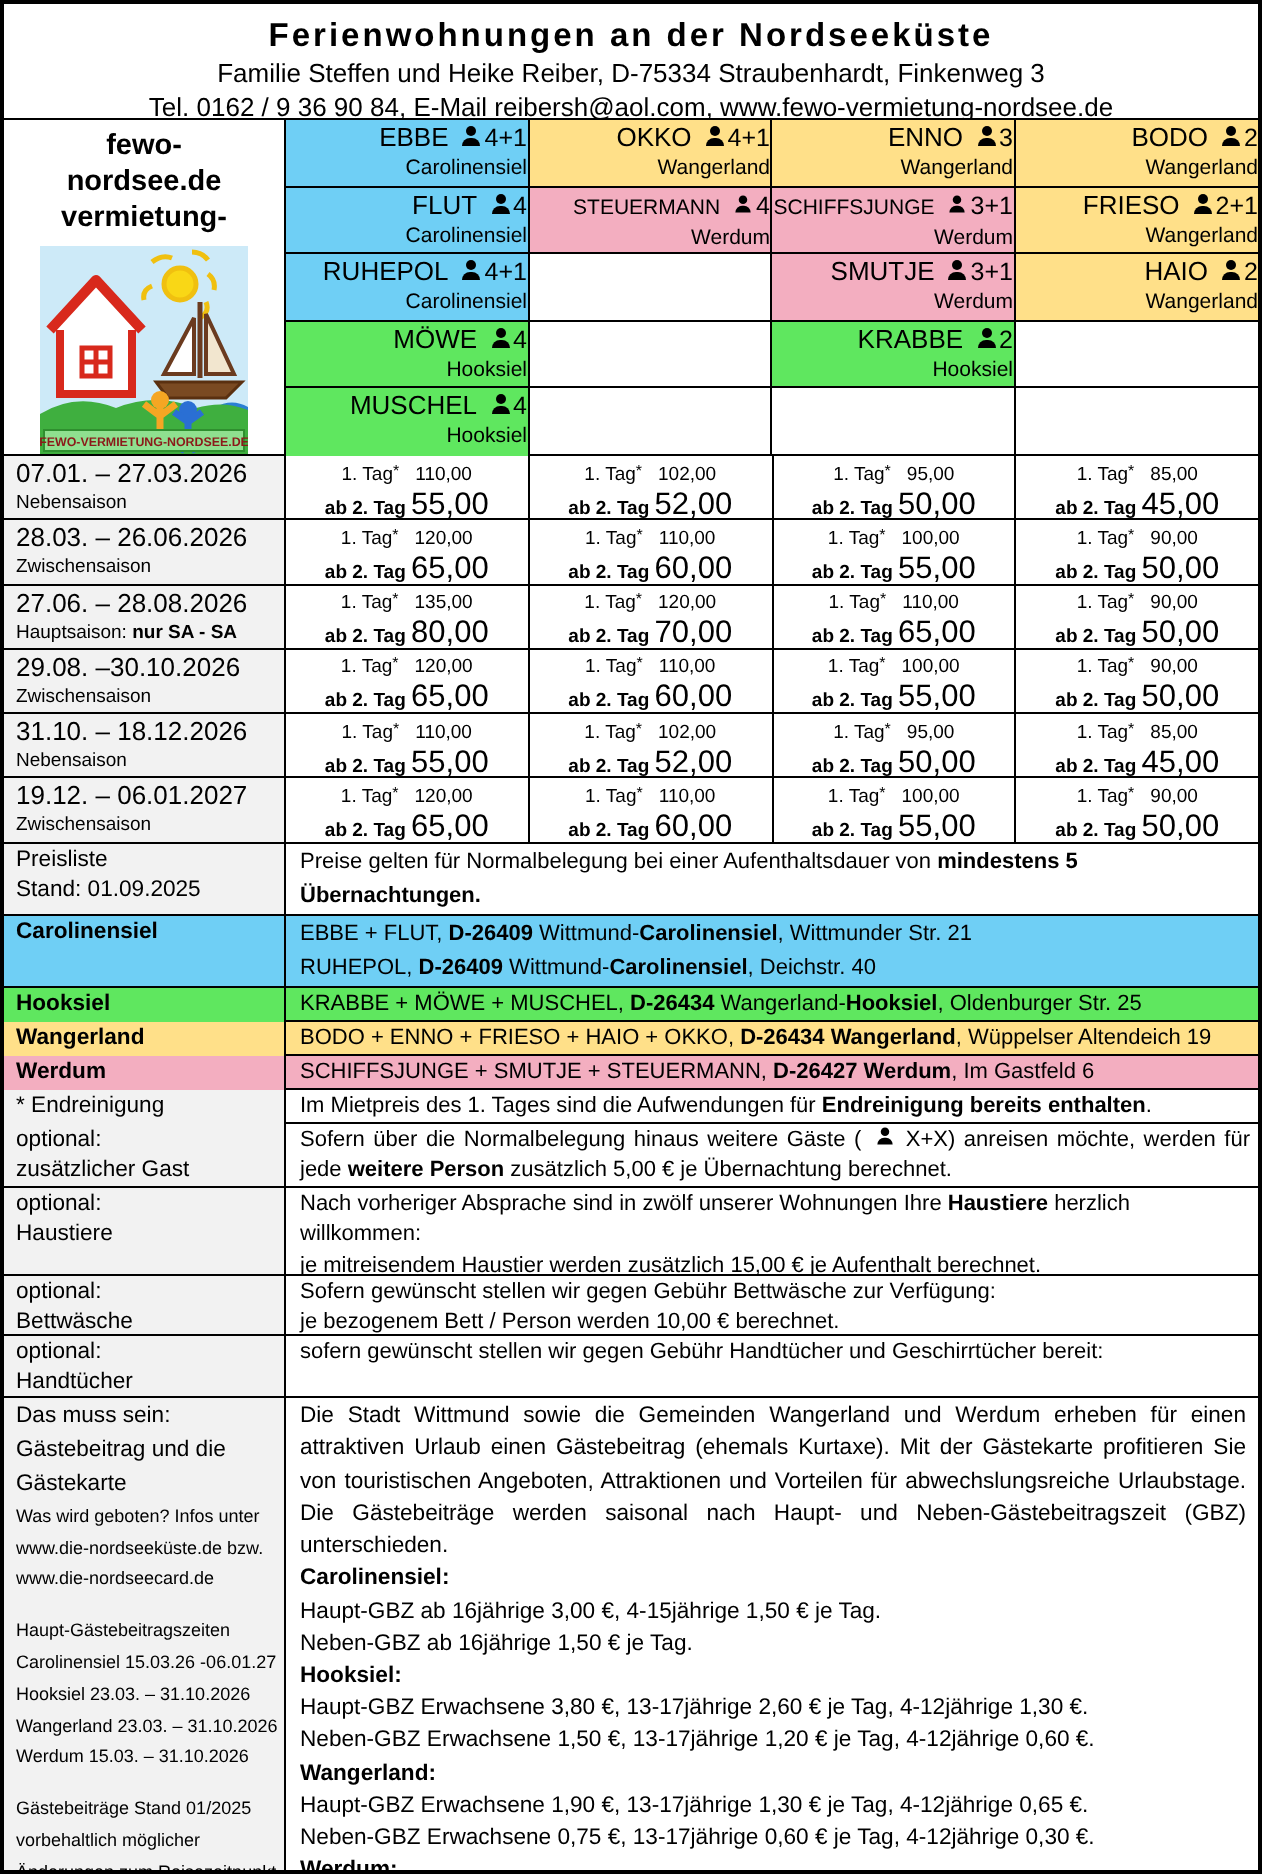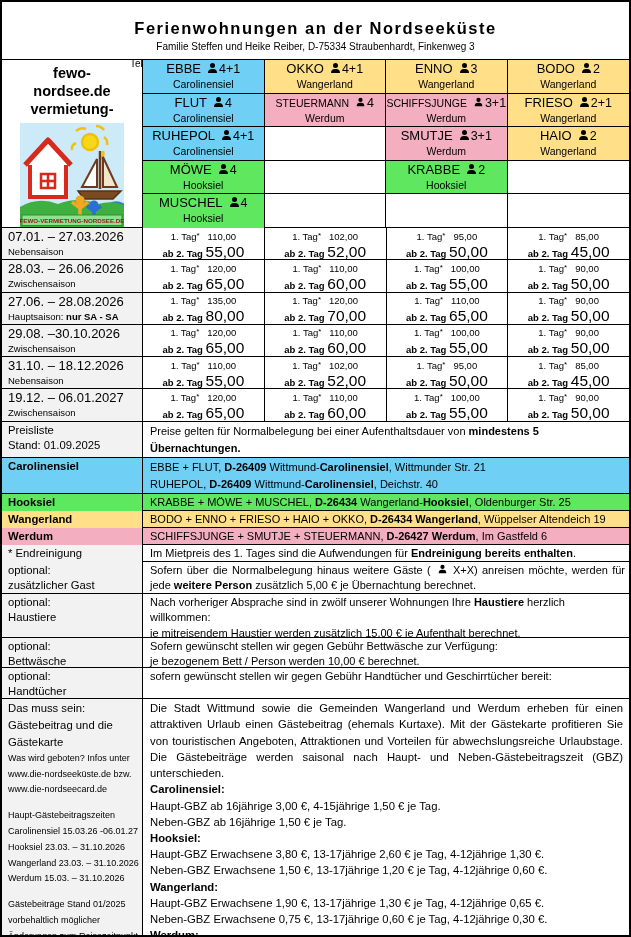--- a/index.html
+++ b/index.html
@@ -12,31 +12,31 @@
     --c-label_gray:#F2F2F2;
     --c-border:#000000;
   }
   *{box-sizing:border-box;margin:0;padding:0}
   body{background:#fff;font-family:"Liberation Sans","DejaVu Sans",sans-serif;color:#000}
   .page{width:631px;height:937px;border:2px solid var(--c-border);display:flex;flex-direction:column;overflow:hidden;background:#fff}
 
   
   .hdr{display:flex;height:58px;border-bottom:var(--bw) solid var(--c-border);flex:none}
   .hdr-year{width:141px;flex:none;border-right:var(--bw) solid var(--c-border);display:flex;align-items:center;justify-content:center;font-size:37px;font-weight:bold;color:var(--c-year_red)}
-  .hdr-main{flex:1;text-align:center;padding-top:16px}
+  .hdr-main{flex:1;text-align:center;padding-top:6px}
   .hdr-title{font-size:16.5px;font-weight:bold;letter-spacing:1.5px;line-height:21px}
-  .hdr-sub{font-size:10px;line-height:16.5px}
+  .hdr-sub{font-size:13px;line-height:16.5px}
 
   
   .apt-sec{display:flex;flex:none;height:168px;border-bottom:var(--bw) solid var(--c-border)}
   .side{width:141px;flex:none;border-right:var(--bw) solid var(--c-border);text-align:center;padding-top:4px}
   .site-name{font-weight:bold;font-size:14.5px;line-height:18px}
   .logo{width:104px;height:104px;margin-top:5px}
   .agrid{flex:1;display:grid;grid-template-columns:repeat(4,1fr);grid-auto-rows:33.6px}
-  .acell{border-right:var(--bw) solid var(--c-border);border-bottom:var(--bw) solid var(--c-border);text-align:center;overflow:hidden;padding-top:1px}
+  .acell{border-right:var(--bw) solid var(--c-border);border-bottom:var(--bw) solid var(--c-border);text-align:right;overflow:hidden;padding-top:1px}
   .acell:nth-child(4n){border-right:none}
   .acell.r5{border-bottom:none}
   .c-blue{background:var(--c-carolinensiel)}
   .c-yellow{background:var(--c-wangerland)}
   .c-pink{background:var(--c-werdum)}
   .c-green{background:var(--c-hooksiel)}
   .aname{font-size:13px;line-height:16px;white-space:nowrap}
   .aname.small{font-size:10.5px}
   .aloc{font-size:10.5px;line-height:14px}
   .acap{font-size:12.5px}

